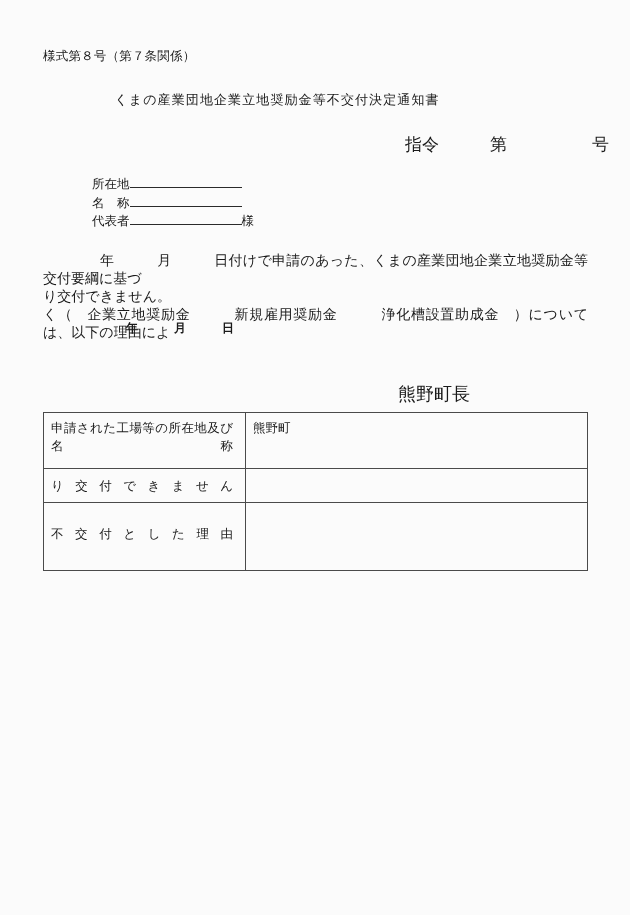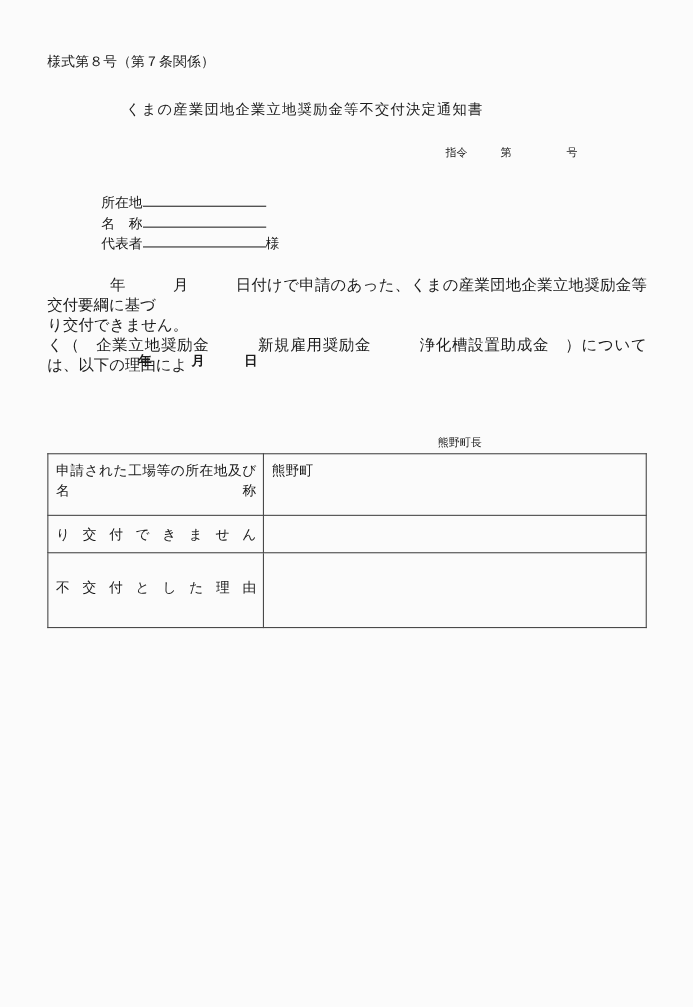--- a/index.html
+++ b/index.html
@@ -48,21 +48,21 @@
     letter-spacing: 1.1px;
     padding-left: 14px;
     white-space: pre;
   }
 
   
   .ref-line {
     position: absolute;
     left: 405px;
     top: 133px;
-    font-size: 10px;
+    font-size: 17px;
     white-space: pre;
   }
 
   
   .addressee {
     position: absolute;
     left: 76px;
     top: 174px;
     font-size: 12.5px;
   }
@@ -109,39 +109,39 @@
     top: 320px;
     font-size: 12px;
     white-space: pre;
     font-weight: bold;
   }
 
   
   .signature {
     position: absolute;
     left: 398px;
-    top: 396px;
-    font-size: 10px;
+    top: 381px;
+    font-size: 18px;
     white-space: pre;
   }
 
   
   .form-table {
     position: absolute;
     left: 43px;
     top: 412px;
     width: 545px;
     border-collapse: collapse;
     table-layout: fixed;
   }
   .form-table td {
     border: 1px solid #4a4a4a;
     font-size: 12.5px;
     vertical-align: top;
-    padding: 6px 6px 5px 7px;
+    padding: 6px 12px 5px 7px;
     margin-top: 33px;
   }
   .form-table td.label {
     width: 182px;
   }
   .form-table tr.row-1 td { height: 44px; }
   .form-table tr.row-2 td { height: 22px; }
   .form-table tr.row-3 td { height: 56px; }
   .spread-line {
     display: block;

